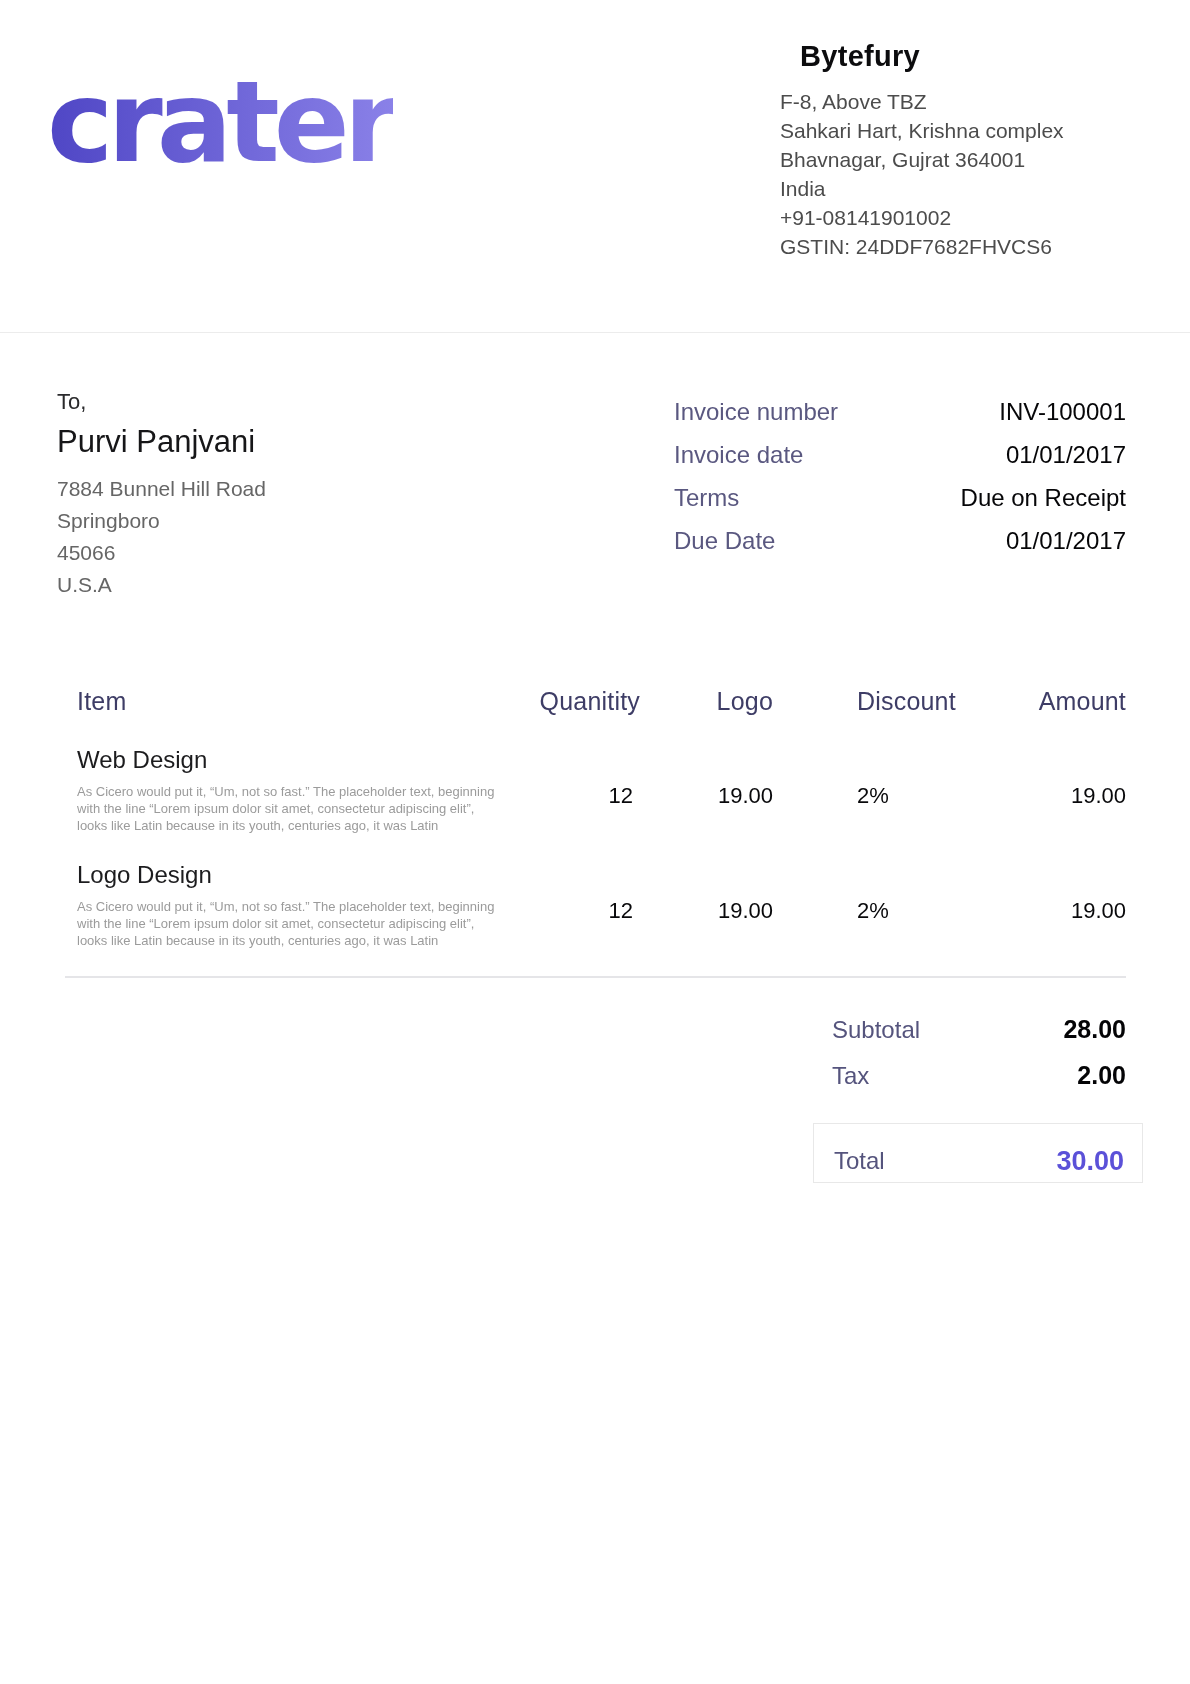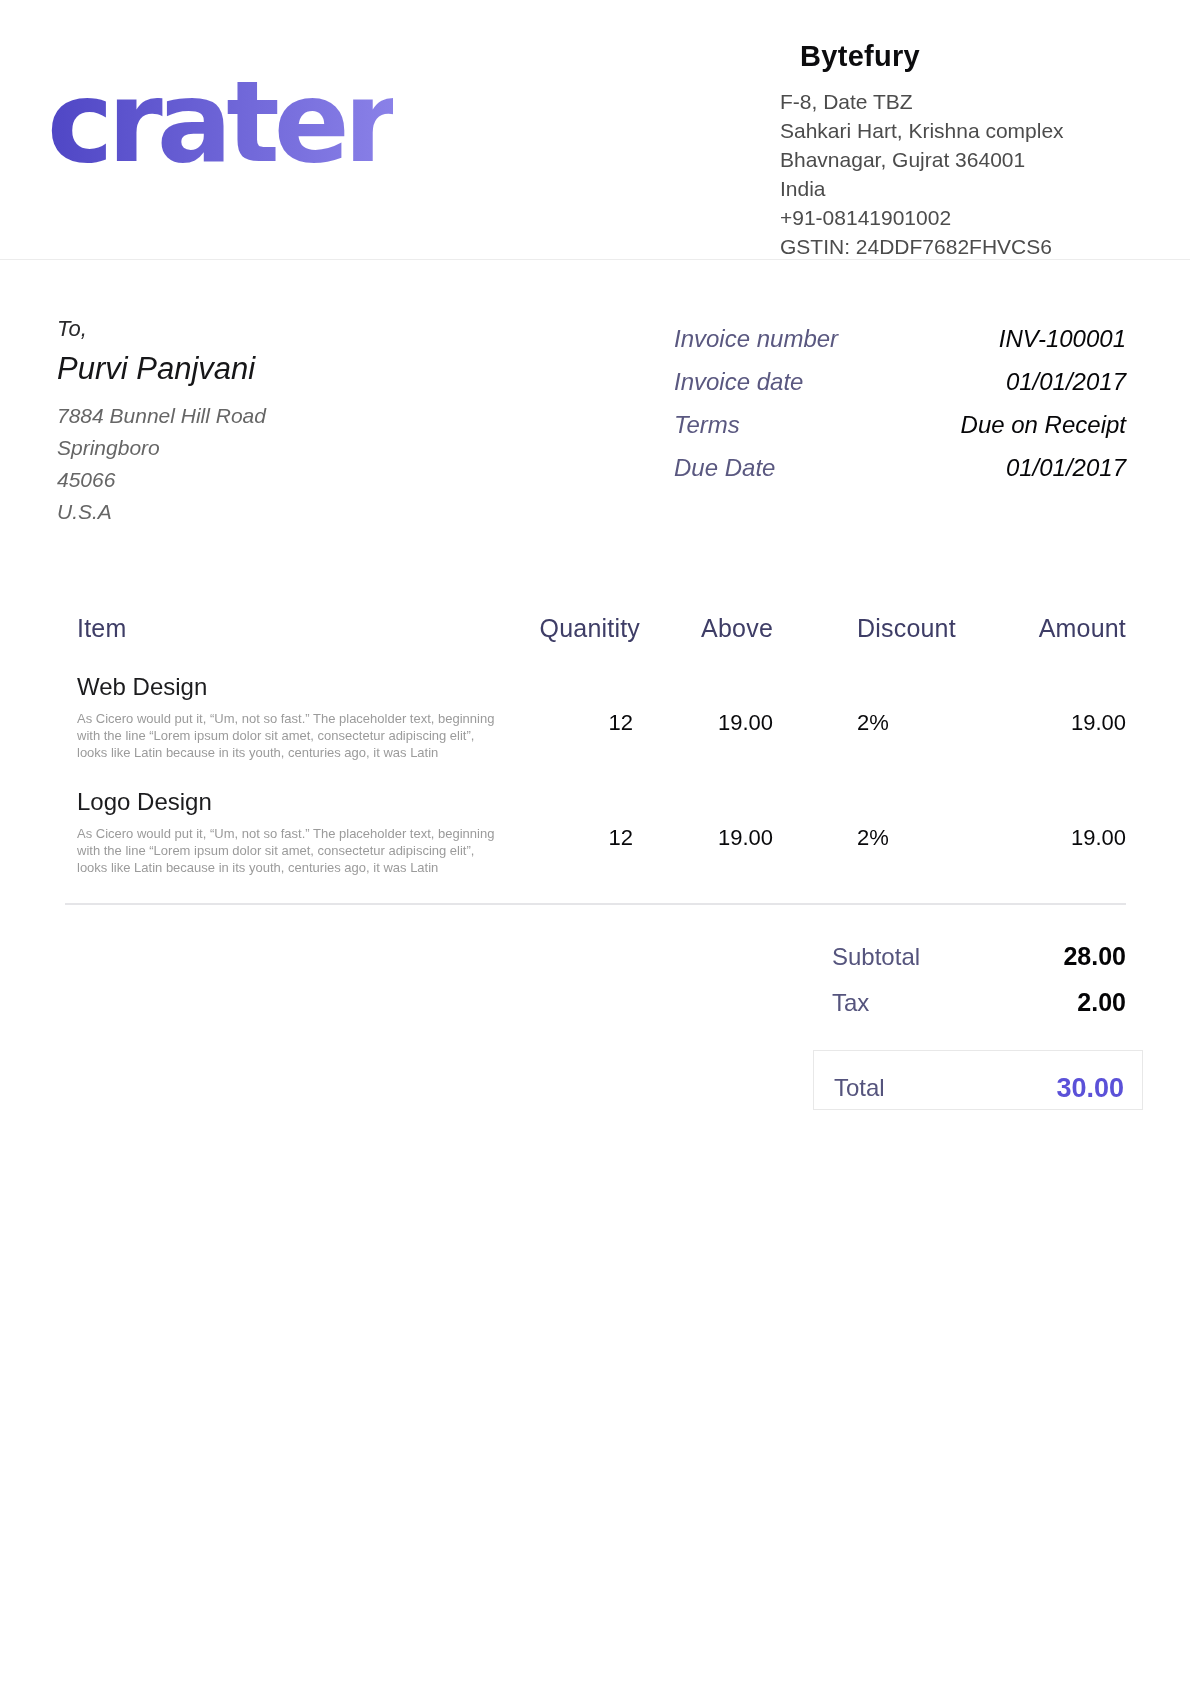--- a/index.html
+++ b/index.html
@@ -10,21 +10,21 @@
     width: 1190px; height: 1684px;
     background: #ffffff;
     overflow: hidden;
   }
 
   
   .header {
     display: flex;
     justify-content: space-between;
     align-items: flex-start;
-    height: 260px;
+    height: 333px;
     padding: 38px 65px 0 47px;
     border-bottom: 1px solid #ececec;
   }
   .logo {
     margin-top: 28px;
     font-family: "DejaVu Sans", sans-serif;
     font-weight: 700;
     font-size: 112px;
     line-height: 1;
     letter-spacing: -6px;
@@ -42,21 +42,20 @@
     margin-bottom: 14px;
     margin-left: 20px;
   }
   .company-address { font-size: 21px; line-height: 29px; color: #4c4c4c; }
 
   
   .billing {
     display: flex;
     justify-content: space-between;
     padding: 56px 64px 0 57px;
-    font-style: italic;
   }
   .bill-to-label { font-size: 22px; color: #2a2a2c; margin-bottom: 9px; }
   .customer-name { font-size: 31px; color: #161618; margin-bottom: 13px; font-weight: 400; }
   .customer-address { font-size: 21px; line-height: 32px; color: #666666; }
   .meta { width: 452px; margin-top: 8px; }
   .meta-row {
     display: flex;
     justify-content: space-between;
     align-items: baseline;
     margin-bottom: 13px;
@@ -126,21 +125,21 @@
 </head>
 <body>
 
 <div class="page">
 
   <header class="header">
     <div class="logo" style="background-image: linear-gradient(90deg, rgb(79, 70, 197), rgb(138, 129, 232));">crater</div>
     <div class="company">
       <div class="company-name">Bytefury</div>
       <div class="company-address">
-        <div>F-8, Date TBZ</div>
+        <div>F-8, Above TBZ</div>
         <div>Sahkari Hart, Krishna complex</div>
         <div>Bhavnagar, Gujrat 364001</div>
         <div>India</div>
         <div>+91-08141901002</div>
         <div>GSTIN: 24DDF7682FHVCS6</div>
       </div>
     </div>
   </header>
 
   <section class="billing">
@@ -172,21 +171,21 @@
         <span class="meta-label">Due Date</span>
         <span class="meta-value">01/01/2017</span>
       </div>
     </div>
   </section>
 
   <section class="items">
     <div class="trow thead">
       <div class="th th-item al-l">Item</div>
       <div class="th al-r">Quanitity</div>
-      <div class="th al-r">Above</div>
+      <div class="th al-r">Logo</div>
       <div></div>
       <div class="th al-l">Discount</div>
       <div class="th al-r">Amount</div>
     </div>
 
     <div class="trow item-row">
       <div class="cell-item">
         <div class="item-name">Web Design</div>
         <div class="item-desc">As Cicero would put it, “Um, not so fast.” The placeholder text, beginning with the line “Lorem ipsum dolor sit amet, consectetur adipiscing elit”, looks like Latin because in its youth, centuries ago, it was Latin</div>
       </div>

